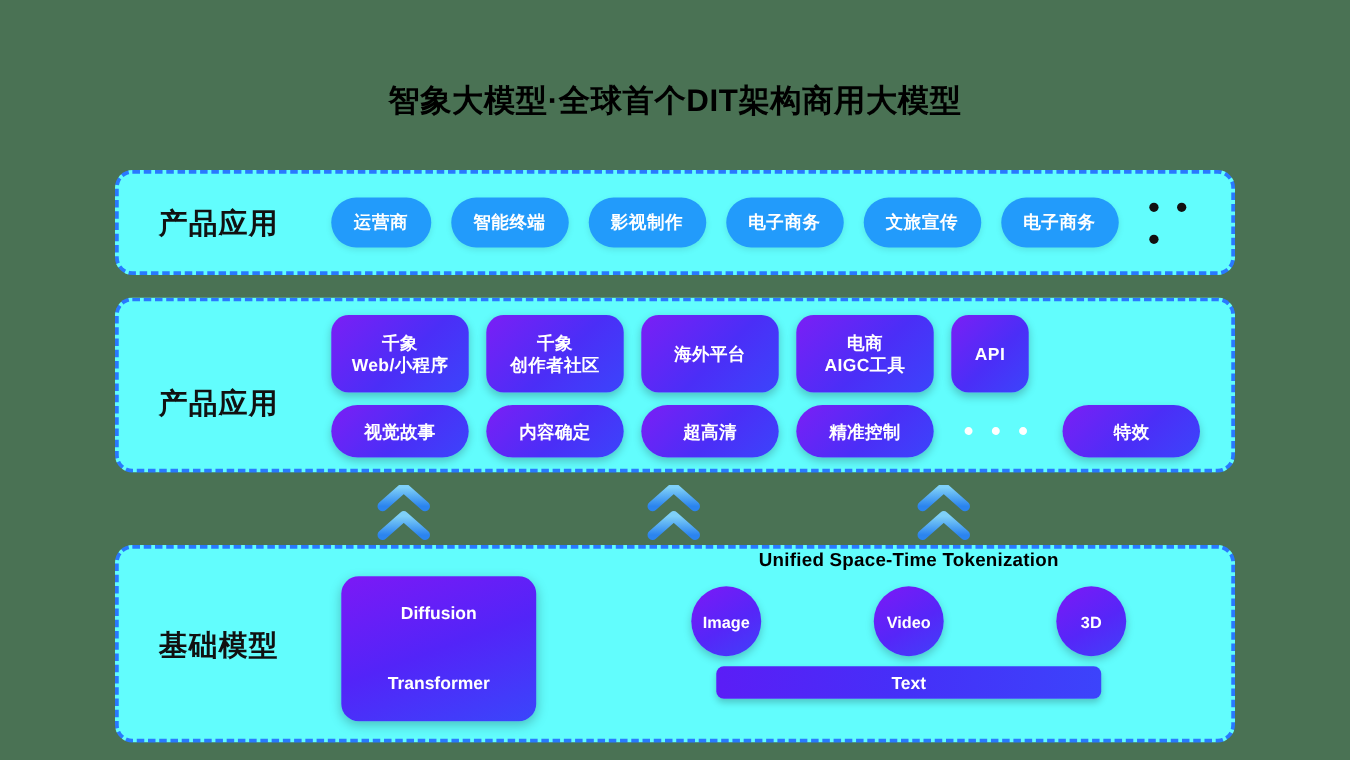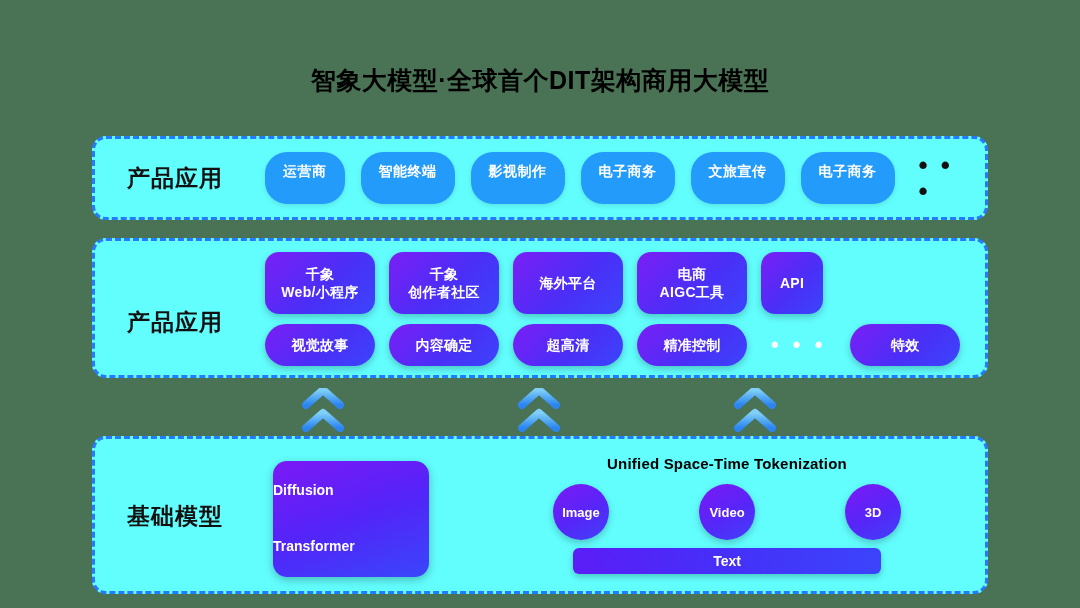--- a/index.html
+++ b/index.html
@@ -54,20 +54,21 @@
     left: 92px;
     top: 136px;
     width: 896px;
     height: 84px;
     padding: 0 22px 0 32px;
   }
   #panel-ecosystem .panel-label { width: 138px; }
 
   .pill-row {
     display: flex;
+    align-items: center;
     gap: 16px;
     flex: 1 1 auto;
   }
 
   .pill {
     background: #229bfb;
     color: #ffffff;
     font-size: 14px;
     font-weight: bold;
     border-radius: 22px;
@@ -185,30 +186,31 @@
     margin-left: 8px;
     width: 156px;
     height: 116px;
     background: linear-gradient(160deg, #7c19f6 0%, #5324f8 50%, #3a46fb 100%);
     border-radius: 14px;
     color: #ffffff;
     font-size: 14px;
     font-weight: bold;
     display: flex;
     flex-direction: column;
+    align-items: center;
     justify-content: center;
     line-height: 1.7;
     box-shadow: 0 3px 9px rgba(0,0,0,0.25);
     gap: 32px;
   }
 
   .token-area {
     flex: 1 1 auto;
     margin-left: 60px;
-    margin-top: 16px;
+    margin-top: 1px;
     display: flex;
     flex-direction: column;
     align-items: center;
     width: 372px;
   }
 
   .token-title {
     font-size: 15px;
     font-weight: bold;
     color: #000000;

